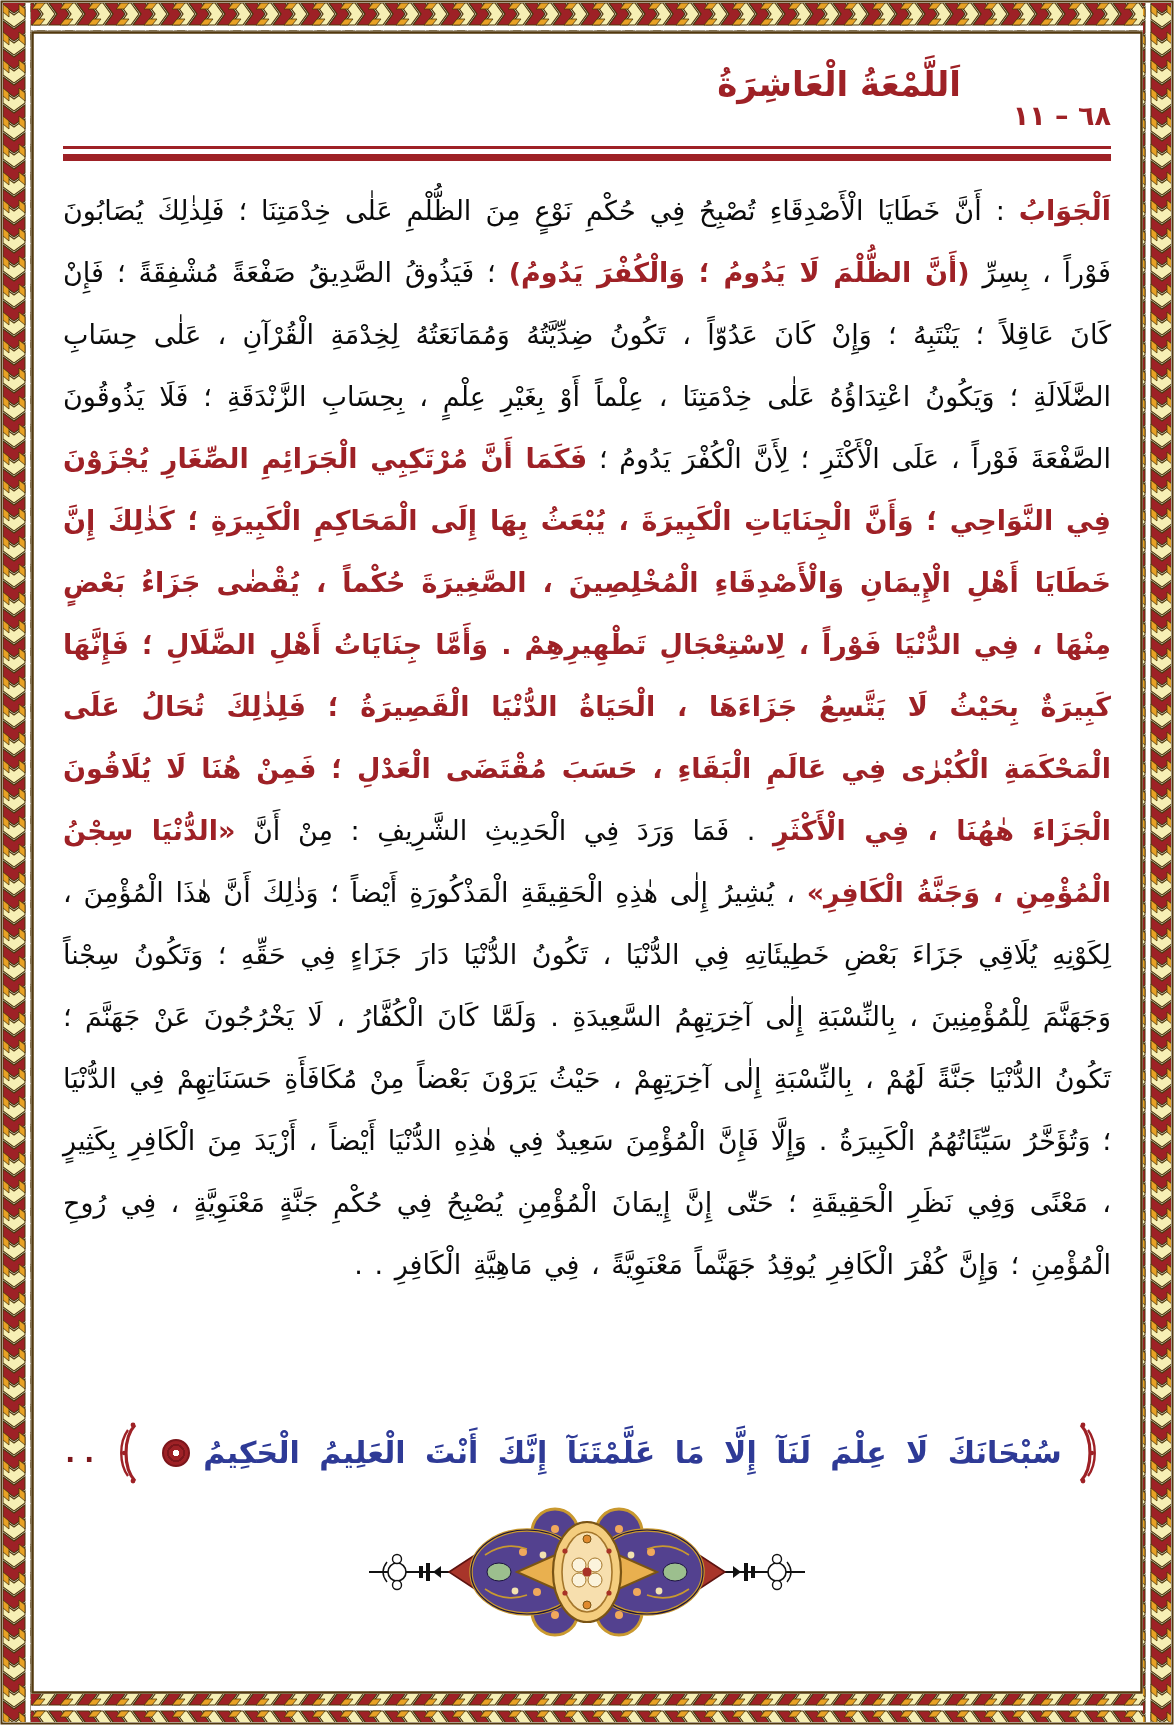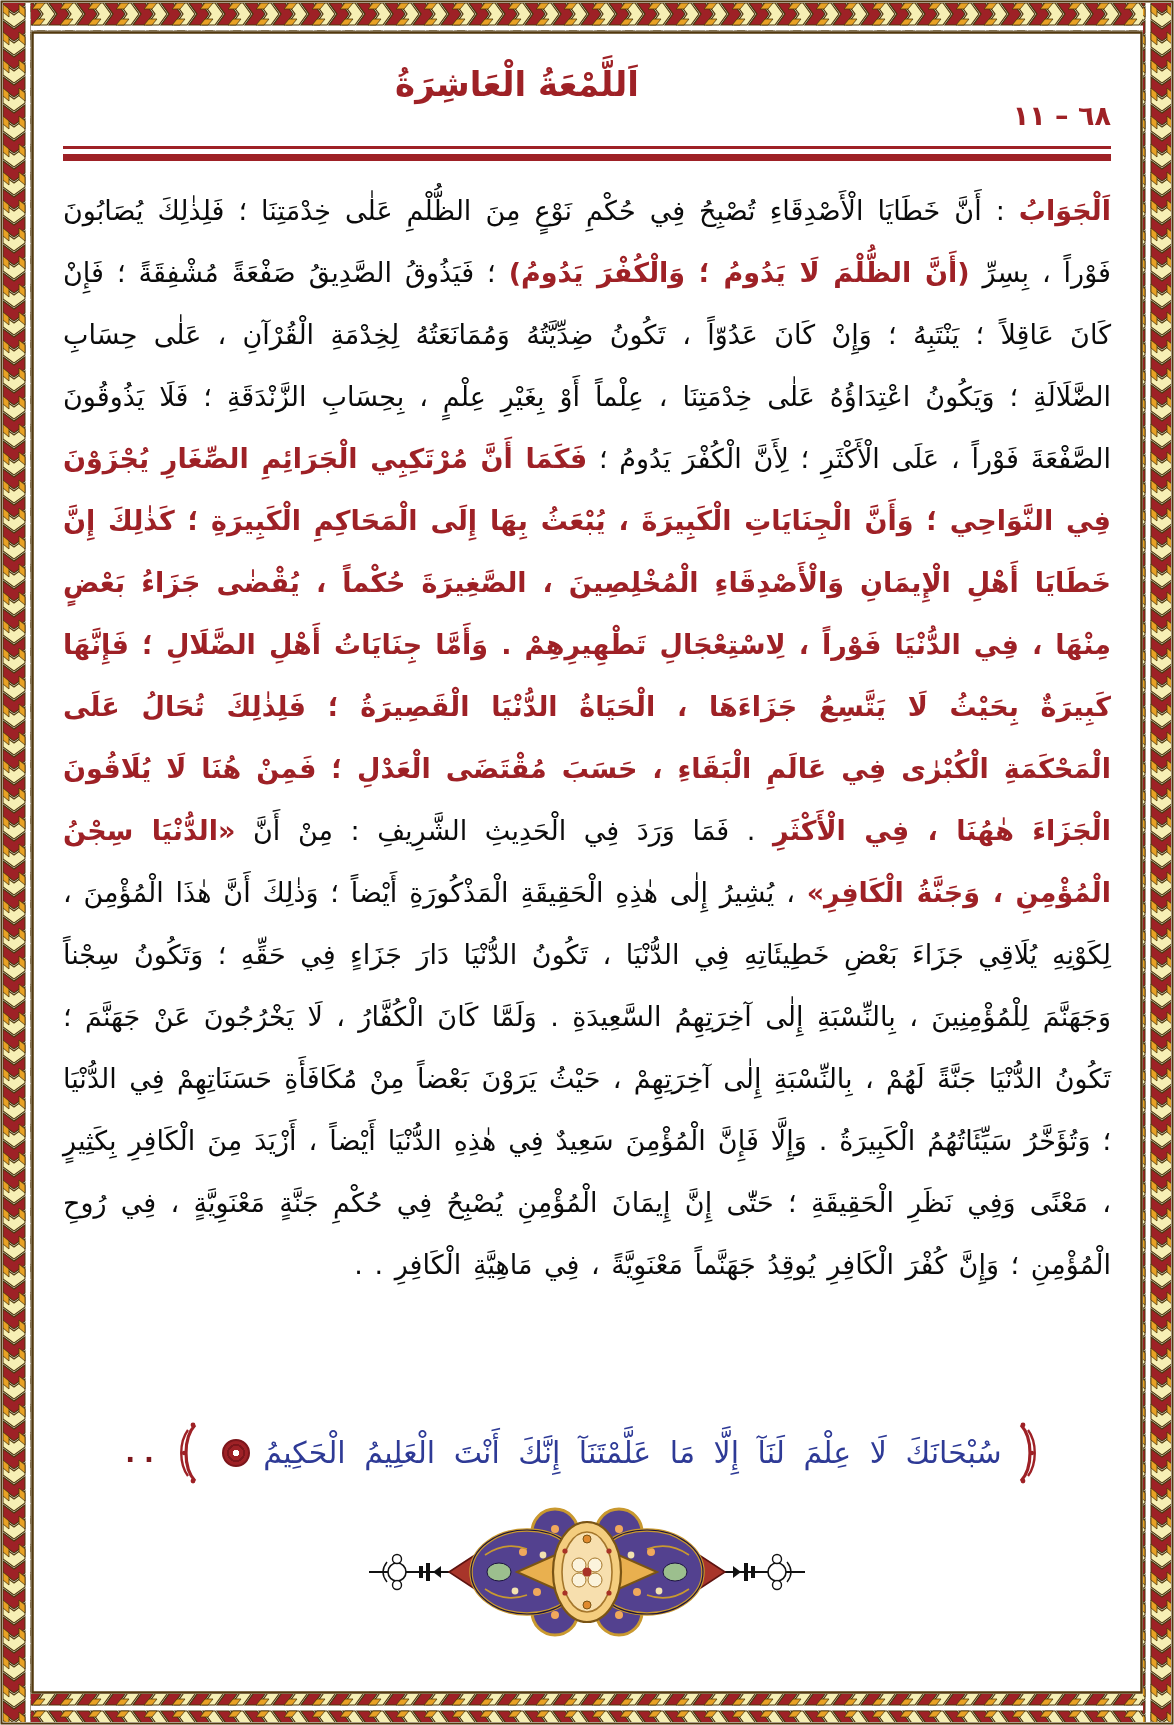--- a/index.html
+++ b/index.html
@@ -22,42 +22,42 @@
   .frame-svg{position:absolute;inset:0;pointer-events:none;}
   .header{position:absolute;top:64px;right:63px;left:63px;height:56px;}
   .page-number{
     position:absolute;left:auto;right:0;top:6px;
     color:var(--red);font-weight:700;font-size:27px;letter-spacing:2px;
     white-space:nowrap;
     margin-top:30px;
   }
   .page-title{
     position:absolute;right:150px;left:10px;top:0;
-    text-align:center;color:var(--red);font-weight:700;font-size:34px;
+    text-align:right;color:var(--red);font-weight:700;font-size:34px;
   }
   .header-divider{position:absolute;top:146px;right:63px;left:63px;}
   .header-divider .thin{height:3px;background:var(--red);}
   .header-divider .gap{height:5px;}
   .header-divider .thick{height:7px;background:var(--red);}
   .body-text{
     position:absolute;top:180px;right:63px;left:63px;
     font-size:27px;line-height:62px;
     text-align:justify;
     color:var(--ink);
     word-spacing:3px;
   }
   .seg-k{color:var(--ink);}
   .seg-r{color:var(--red);font-weight:700;}
   .verse-line{
     position:absolute;top:1404px;right:63px;left:63px;
     text-align:center;height:100px;line-height:96px;
     white-space:nowrap;
   }
   .verse-text{
-    color:var(--blue);font-weight:400;font-size:30px;
+    color:var(--blue);font-weight:700;font-size:30px;
     word-spacing:9px;vertical-align:middle;
   }
   .bracket{display:inline-block;vertical-align:middle;margin:0 10px;}
   .rosette{
     display:inline-block;vertical-align:middle;
     width:24px;height:24px;border-radius:50%;
     background:radial-gradient(circle at 50% 50%, #ffffff 0 3px, var(--red) 3px 7px, #7c161b 7px 9px, var(--red) 9px 12px);
     border:2px solid #7c161b;
     margin:0 8px;
   }

